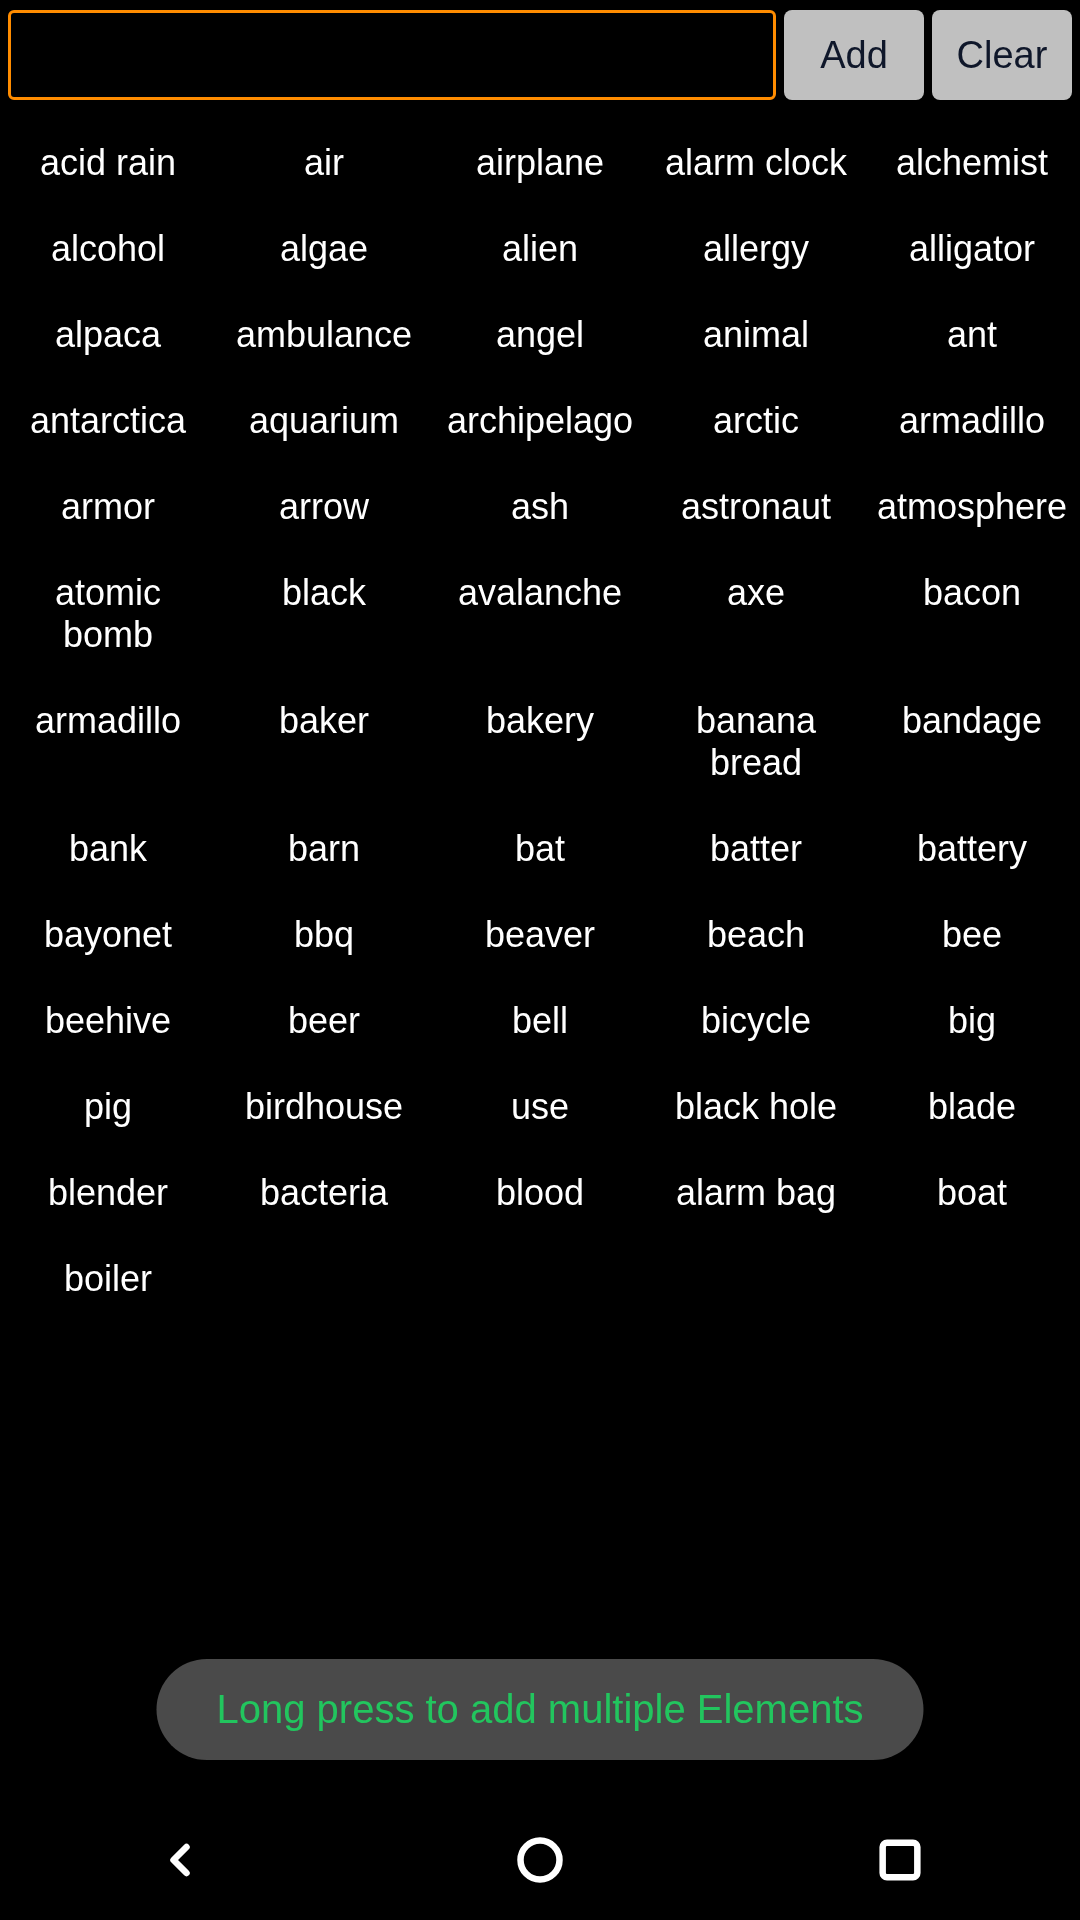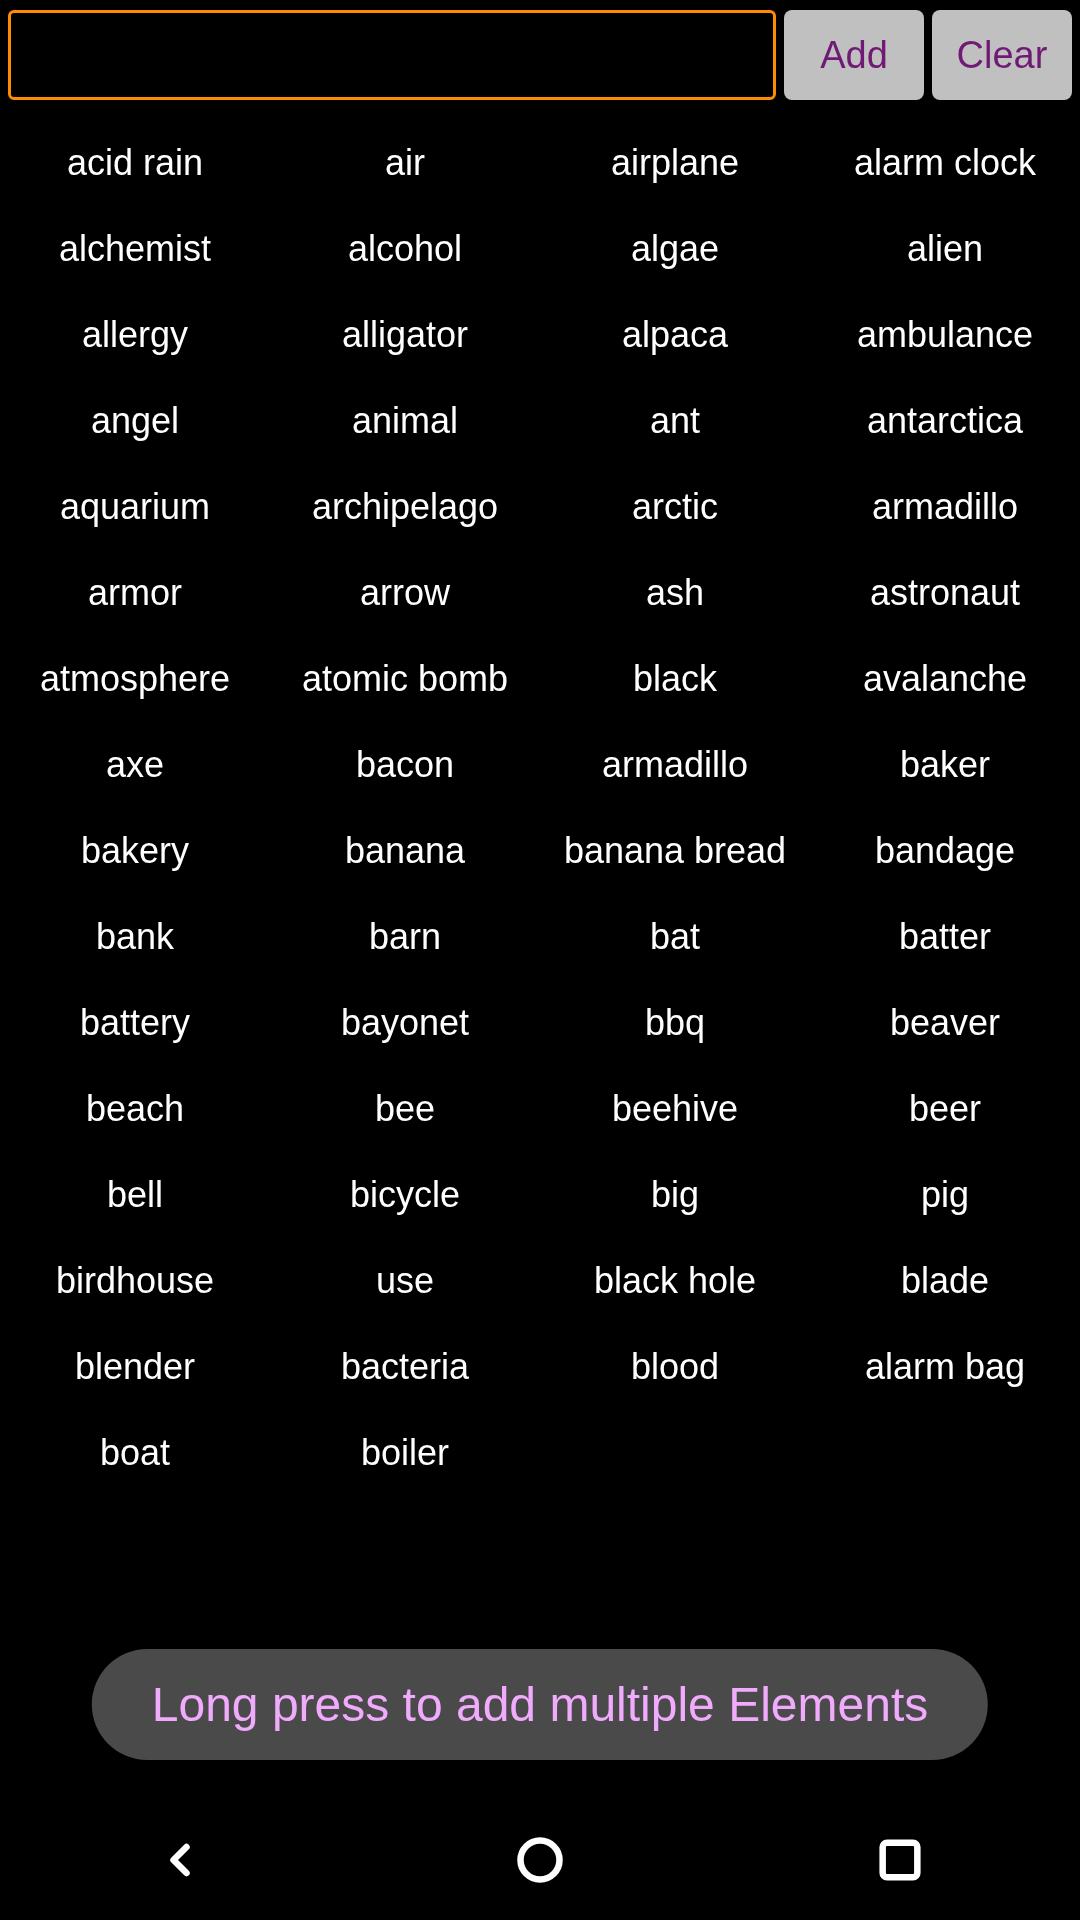--- a/index.html
+++ b/index.html
@@ -39,48 +39,48 @@
       outline: none;
     }
 
     .header-btn {
       width: 140px;
       height: 90px;
       background-color: #c0c0c0;
       border: none;
       border-radius: 8px;
       font-size: 38px;
-      color: #701a75;
+      color: #0f172a;
       font-weight: 500;
       cursor: pointer;
     }
 
     #word-grid {
       display: grid;
-      grid-template-columns: repeat(4, 1fr);
+      grid-template-columns: repeat(5, 1fr);
       padding: 10px 0;
     }
 
     .word-item {
       text-align: center;
       padding: 22px 8px;
       font-size: 36px;
       color: #ffffff;
       cursor: pointer;
       font-weight: 400;
     }
 
     #toast {
       position: fixed;
       bottom: 160px;
       left: 50%;
       transform: translateX(-50%);
       background-color: rgba(80, 80, 80, 0.92);
-      color: #f0abfc;
-      font-size: 48px;
+      color: #22c55e;
+      font-size: 40px;
       padding: 28px 60px;
       border-radius: 60px;
       white-space: nowrap;
       z-index: 100;
     }
 
     #nav-bar {
       position: fixed;
       bottom: 0;
       left: 0;
@@ -145,21 +145,20 @@
     <div class="word-item">astronaut</div>
     <div class="word-item">atmosphere</div>
     <div class="word-item">atomic bomb</div>
     <div class="word-item">black</div>
     <div class="word-item">avalanche</div>
     <div class="word-item">axe</div>
     <div class="word-item">bacon</div>
     <div class="word-item">armadillo</div>
     <div class="word-item">baker</div>
     <div class="word-item">bakery</div>
-    <div class="word-item">banana</div>
     <div class="word-item">banana bread</div>
     <div class="word-item">bandage</div>
     <div class="word-item">bank</div>
     <div class="word-item">barn</div>
     <div class="word-item">bat</div>
     <div class="word-item">batter</div>
     <div class="word-item">battery</div>
     <div class="word-item">bayonet</div>
     <div class="word-item">bbq</div>
     <div class="word-item">beaver</div>

